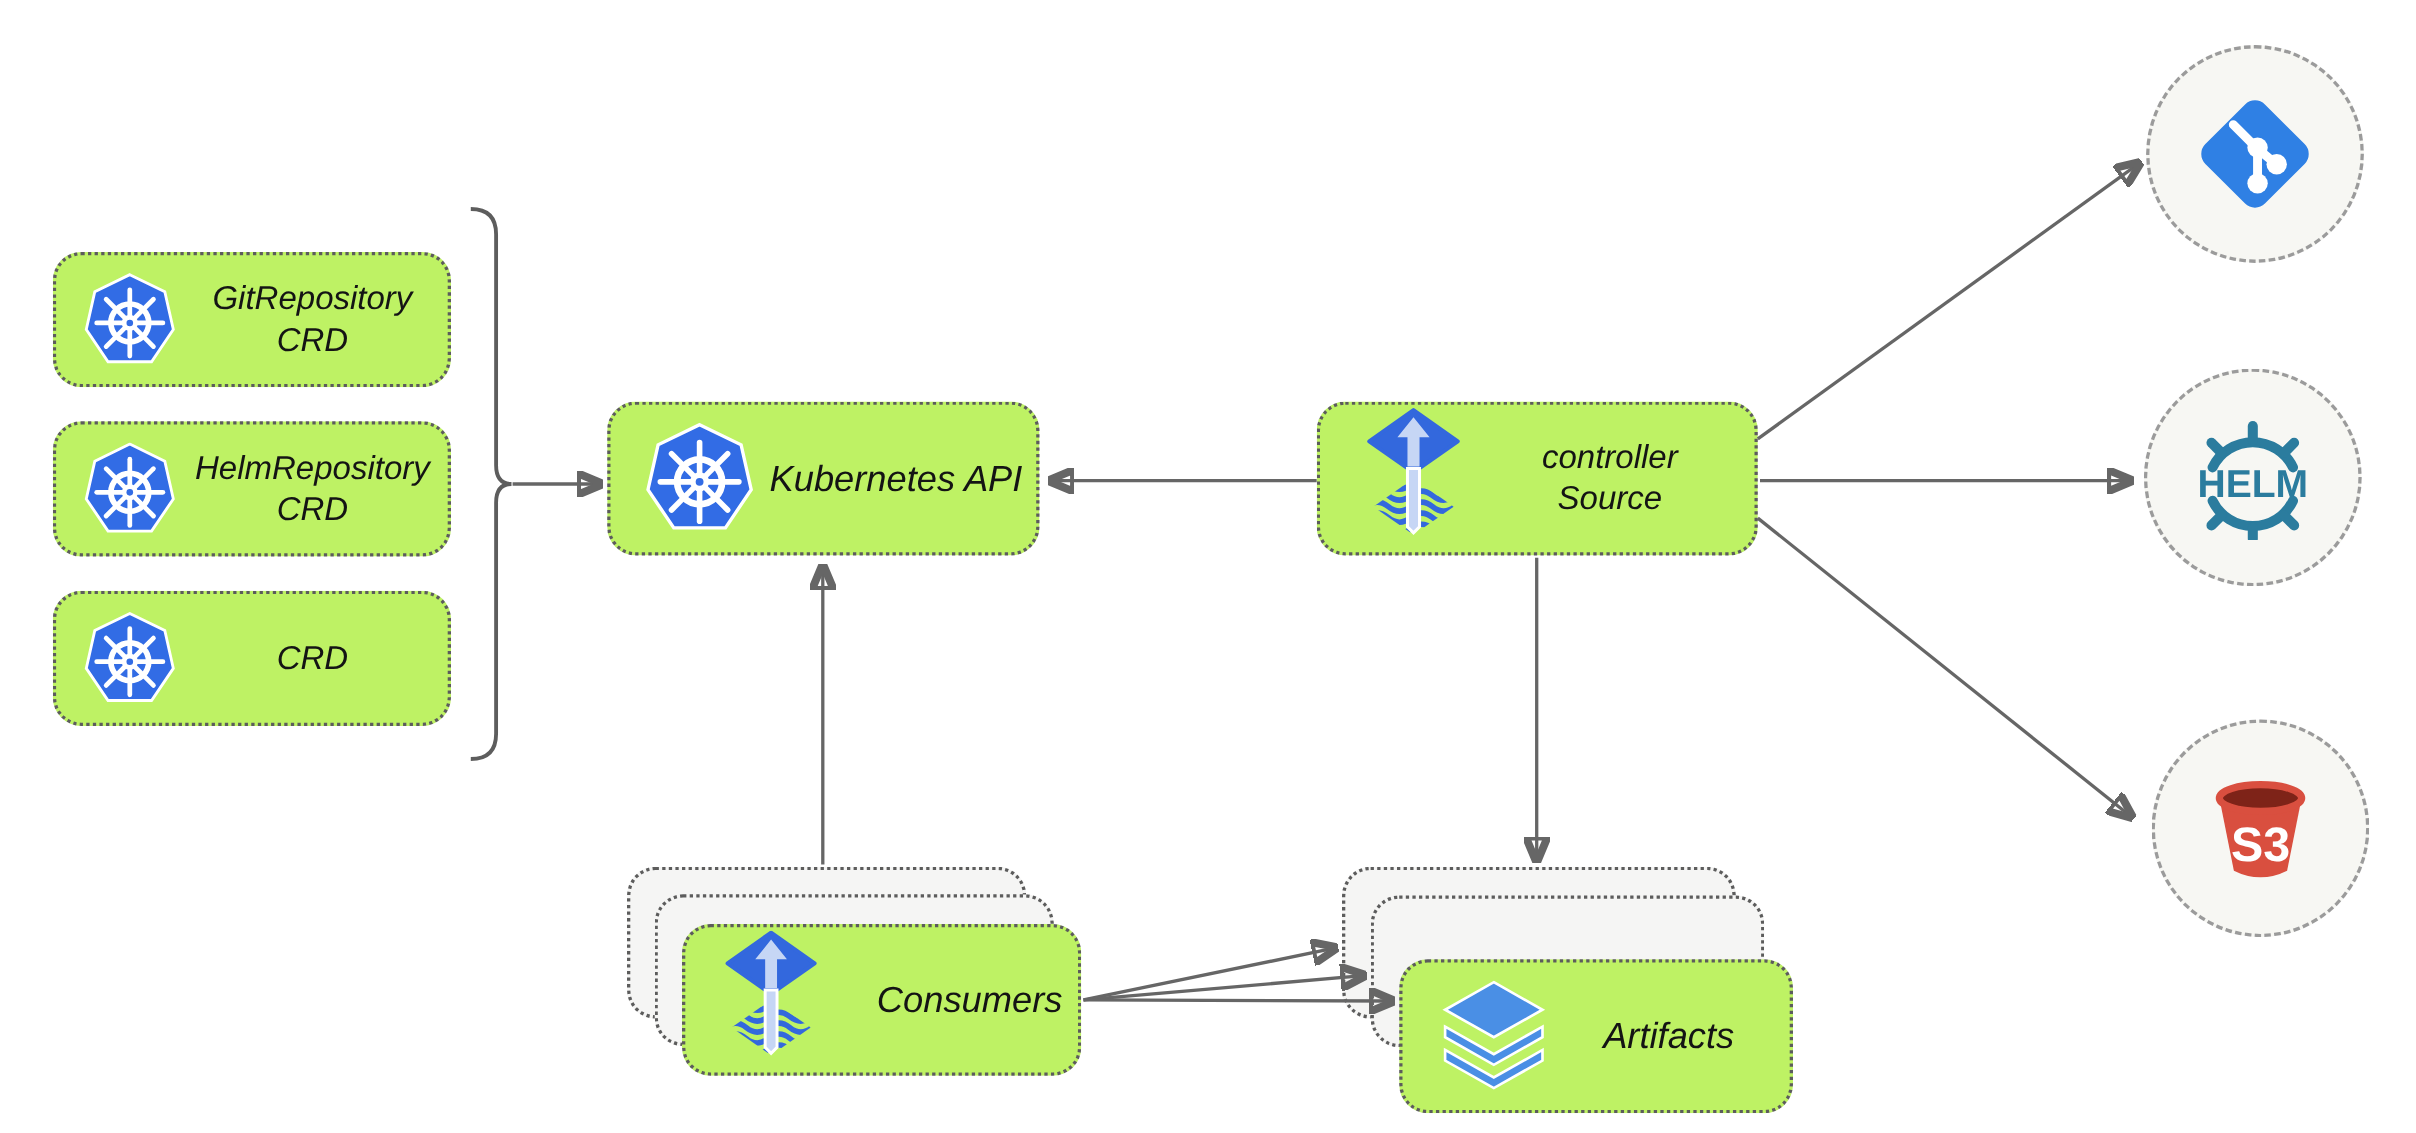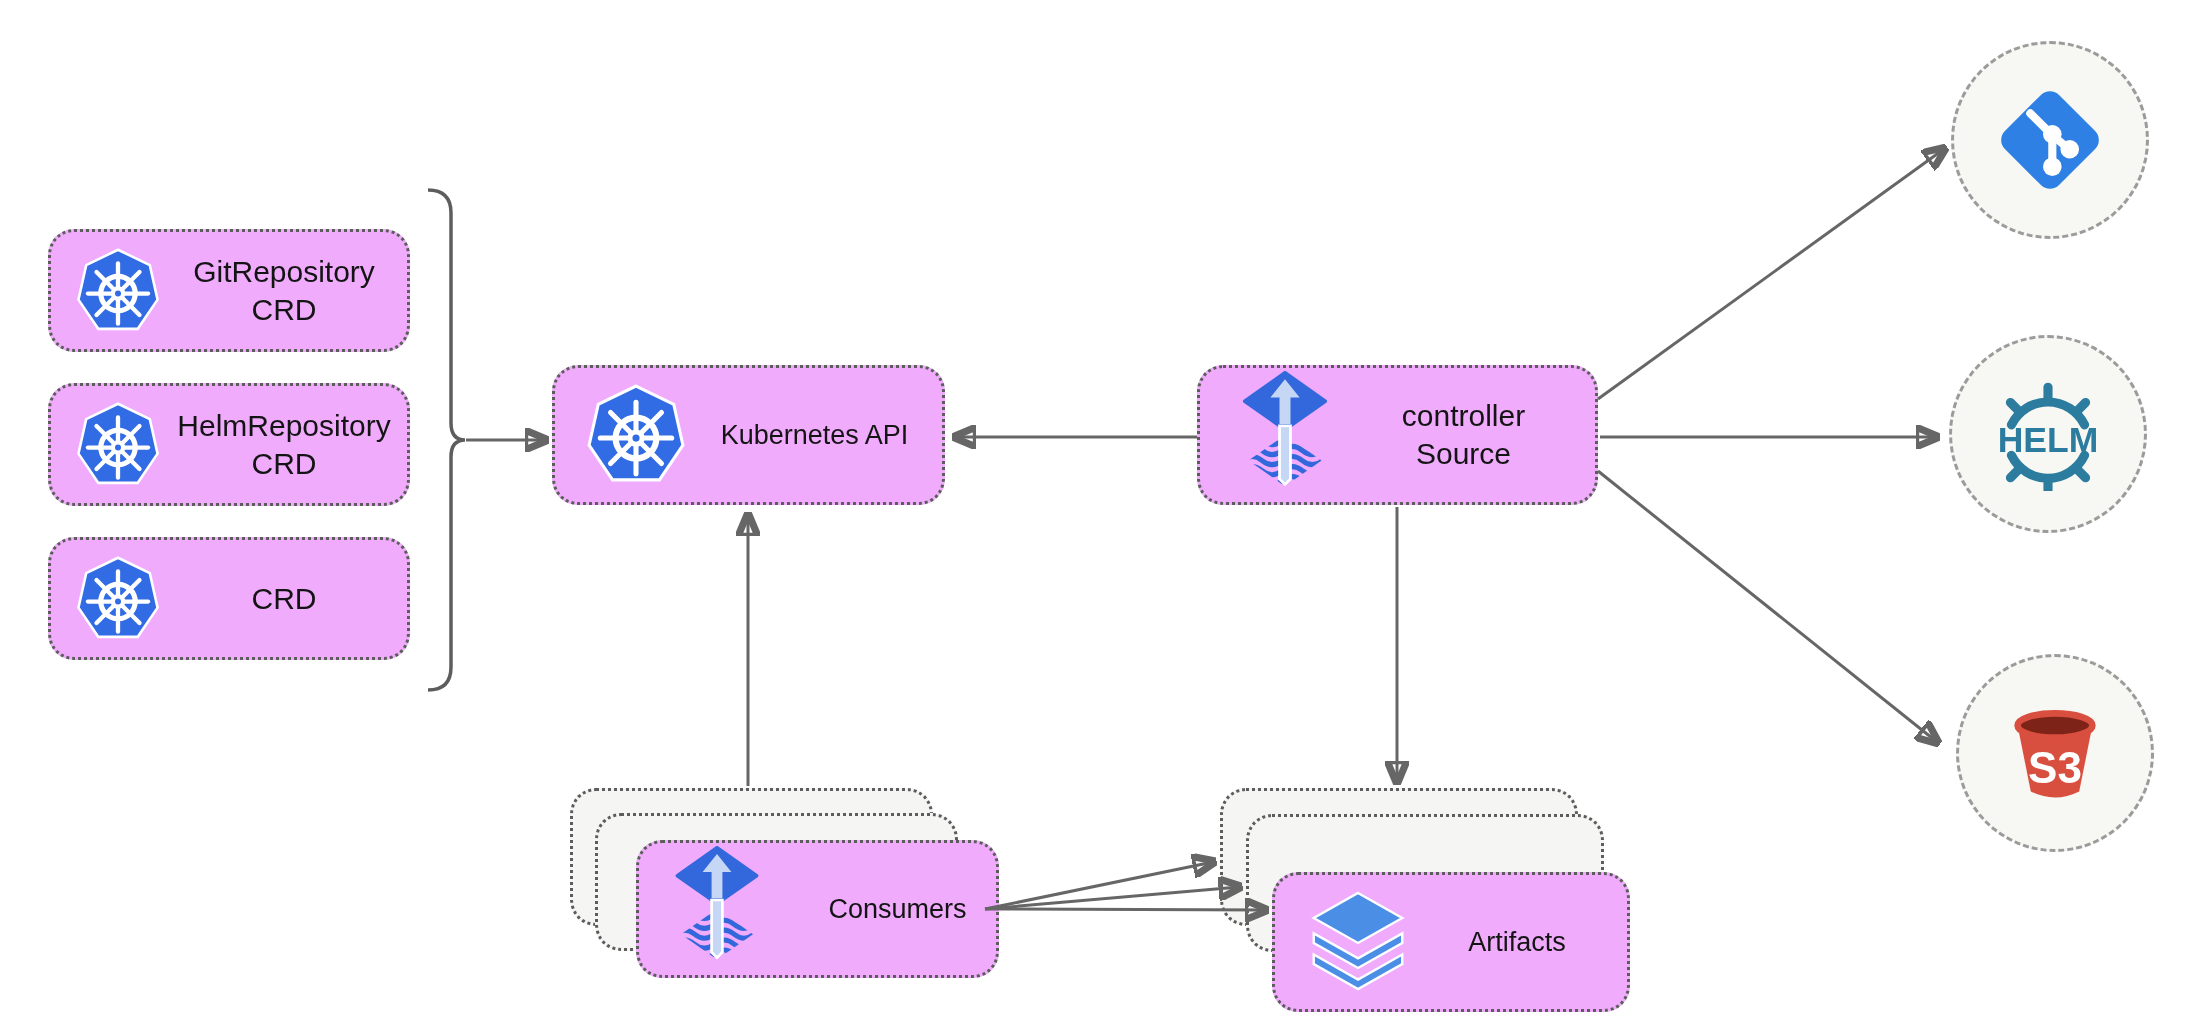--- a/index.html
+++ b/index.html
@@ -1,38 +1,38 @@
 <!DOCTYPE html>
 <html><head>
 <meta charset="utf-8">
 <style>
   html,body{margin:0;padding:0;background:#fff;}
   #canvas{
     position:relative;width:2196px;height:1030px;background:#ffffff;
     font-family:"Liberation Sans",sans-serif;color:#141414;overflow:hidden;
   }
   .node{
-    position:absolute;background:#f0abfc;border:3px dotted #5c5c5c;border-radius:26px;
-    box-sizing:border-box;display:flex;align-items:center;z-index:3;
+    position:absolute;background:#bef264;border:3px dotted #5c5c5c;border-radius:26px;
+    box-sizing:border-box;display:flex;align-items:center;z-index:3;font-style:italic;
   }
   .shadow{
     position:absolute;background:#f5f5f4;border:3px dotted #5c5c5c;border-radius:26px;
     box-sizing:border-box;
   }
   .label{flex:1;text-align:center;font-size:30px;line-height:38px;color:#141414;}
   .label .ln{display:block;}
-  .one-line{font-size:27px;}
+  .one-line{font-size:33px;}
   .crd{left:48px;width:362px;height:123px;padding-left:24px;}
   #crd-git{top:229px;} #crd-helm{top:383px;justify-content:space-between;} #crd-bucket{top:537px;}
   .crd .icon{width:86px;height:86px;}
   #k8s-api{left:552px;top:365px;width:393px;height:140px;padding-left:30px;}
   #k8s-api .icon{width:102px;height:102px;}
   #source{left:1197px;top:365px;width:401px;height:140px;padding-left:38px;}
   .flux-icon{width:94px;height:128px;}
-  #consumers{left:636px;top:840px;width:363px;height:138px;padding-left:32px;gap:36px;}
+  #consumers{left:620px;top:840px;width:363px;height:138px;padding-left:32px;gap:36px;}
   #consumers .flux-icon{width:92px;height:126px;}
   #artifacts{left:1272px;top:872px;width:358px;height:140px;padding-left:34px;}
   #artifacts .icon{width:98px;height:102px;}
   .circle{
     position:absolute;width:198px;height:198px;border-radius:50%;background:#f7f7f3;
     border:3px dashed #9b9b9b;box-sizing:border-box;display:flex;
     align-items:center;justify-content:center;z-index:3;
   }
   #ep-git{left:1951px;top:41px;} #ep-git .icon{width:116px;height:116px;}
   #ep-helm{left:1949px;top:335px;} #ep-helm .icon{width:134px;height:114px;}

